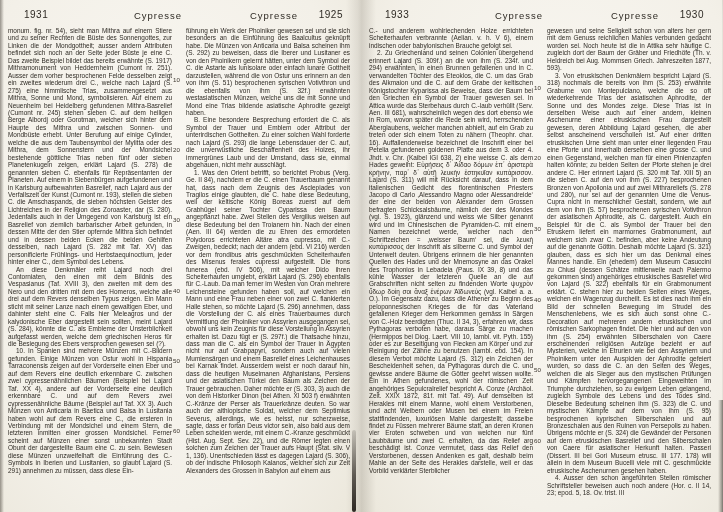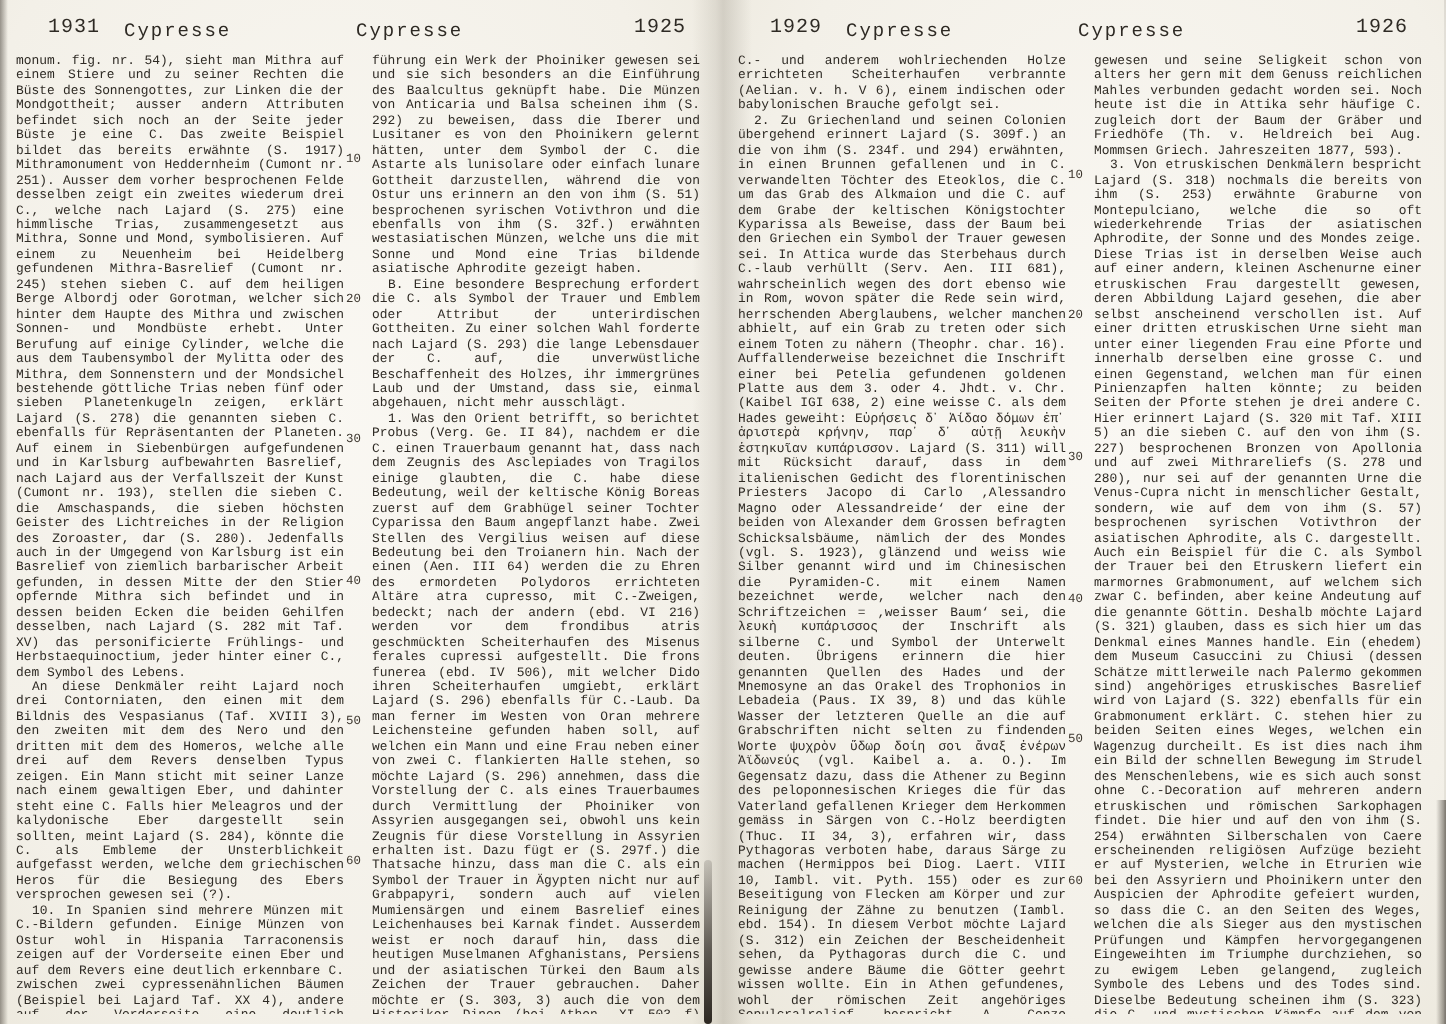--- a/index.html
+++ b/index.html
@@ -1,19 +1,19 @@
 <!DOCTYPE html>
 <html><head>
 <meta charset="utf-8">
 <style>
   html,body { margin:0; padding:0; background:#888; }
   .scan {
     position:relative; width:723px; height:512px; overflow:hidden;
     background:#f3f1ea;
-    font-family:Liberation Mono, monospace;
+    font-family:Liberation Sans, sans-serif;
     color:#2e2a24;
     box-shadow: inset 0 0 28px rgba(70,60,45,0.18);
   }
   .page { position:absolute; top:0; width:361px; height:512px; }
   .page.p-left  { left:0;
     background: radial-gradient(ellipse at 45% 40%, #faf8f3 0%, #f3f0e8 70%, #ebe7db 100%); }
   .page.p-right { left:361px;
     background: radial-gradient(ellipse at 55% 40%, #faf8f3 0%, #f3f0e8 70%, #ebe7db 100%); }
 
   .gutter-shadow { position:absolute; left:346px; top:0; width:30px; height:512px; pointer-events:none;
@@ -22,21 +22,21 @@
     background: linear-gradient(180deg, rgba(25,20,15,0.15) 0%, rgba(25,20,15,0.65) 55%, rgba(25,20,15,0.9) 100%); }
   .edge-left  { position:absolute; left:0; top:0; width:4px; height:512px;
     background: linear-gradient(90deg, rgba(40,34,26,0.45), rgba(40,34,26,0)); }
   .edge-right { position:absolute; right:0; top:400px; width:5px; height:112px;
     background: linear-gradient(270deg, rgba(40,34,26,0.55), rgba(40,34,26,0)); }
 
   .header { position:absolute; top:9px; left:0; width:361px; height:15px; font-size:10px; }
   .header .num { position:absolute; top:0; letter-spacing:0.5px; }
   .header .num-l { left:24px; }
   .header .num-r { right:18px; }
-  .header .ttl { position:absolute; top:0.5px; width:120px; text-align:left; letter-spacing:1px; font-size:9.5px; }
+  .header .ttl { position:absolute; top:0.5px; width:120px; text-align:right; letter-spacing:1px; font-size:9.5px; }
   .header .ttl-1 { left:62px; }
   .header .ttl-2 { left:178px; }
 
   .col { position:absolute; top:27px; height:480px; width:164px; overflow:hidden;
     text-align:justify; font-size:6.45px; line-height:7.45px;
     -webkit-hyphens:auto; hyphens:auto; }
   .col.c1 { left:8px; }
   .col.c2 { left:186px; }
   .col p { margin:0; text-indent:8px; }
   .col p:first-child { text-indent:0; }
@@ -87,24 +87,24 @@
 
     <div class="col c2">
         <p>führung ein Werk der Phoiniker gewesen sei und sie sich besonders an die Einführung des Baalcultus geknüpft habe. Die Münzen von Anticaria und Balsa scheinen ihm (S. 292) zu beweisen, dass die Iberer und Lusitaner es von den Phoinikern gelernt hätten, unter dem Symbol der C. die Astarte als lunisolare oder einfach lunare Gottheit darzustellen, während die von Ostur uns erinnern an den von ihm (S. 51) besprochenen syrischen Votivthron und die ebenfalls von ihm (S. 32f.) erwähnten westasiatischen Münzen, welche uns die mit Sonne und Mond eine Trias bildende asiatische Aphrodite gezeigt haben.</p>
         <p>B. Eine besondere Besprechung erfordert die C. als Symbol der Trauer und Emblem oder Attribut der unterirdischen Gottheiten. Zu einer solchen Wahl forderte nach Lajard (S. 293) die lange Lebensdauer der C. auf, die unverwüstliche Beschaffenheit des Holzes, ihr immergrünes Laub und der Umstand, dass sie, einmal abgehauen, nicht mehr ausschlägt.</p>
         <p>1. Was den Orient betrifft, so berichtet Probus (Verg. Ge. II 84), nachdem er die C. einen Trauerbaum genannt hat, dass nach dem Zeugnis des Asclepiades von Tragilos einige glaubten, die C. habe diese Bedeutung, weil der keltische König Boreas zuerst auf dem Grabhügel seiner Tochter Cyparissa den Baum angepflanzt habe. Zwei Stellen des Vergilius weisen auf diese Bedeutung bei den Troianern hin. Nach der einen (Aen. III 64) werden die zu Ehren des ermordeten Polydoros errichteten Altäre atra cupresso, mit C.-Zweigen, bedeckt; nach der andern (ebd. VI 216) werden vor dem frondibus atris geschmückten Scheiterhaufen des Misenus ferales cupressi aufgestellt. Die frons funerea (ebd. IV 506), mit welcher Dido ihren Scheiterhaufen umgiebt, erklärt Lajard (S. 296) ebenfalls für C.-Laub. Da man ferner im Westen von Oran mehrere Leichensteine gefunden haben soll, auf welchen ein Mann und eine Frau neben einer von zwei C. flankierten Halle stehen, so möchte Lajard (S. 296) annehmen, dass die Vorstellung der C. als eines Trauerbaumes durch Vermittlung der Phoiniker von Assyrien ausgegangen sei, obwohl uns kein Zeugnis für diese Vorstellung in Assyrien erhalten ist. Dazu fügt er (S. 297f.) die Thatsache hinzu, dass man die C. als ein Symbol der Trauer in Ägypten nicht nur auf Grabpapyri, sondern auch auf vielen Mumiensärgen und einem Basrelief eines Leichenhauses bei Karnak findet. Ausserdem weist er noch darauf hin, dass die heutigen Muselmanen Afghanistans, Persiens und der asiatischen Türkei den Baum als Zeichen der Trauer gebrauchen. Daher möchte er (S. 303, 3) auch die von dem Historiker Dinon (bei Athen. XI 503 f) erwähnten C.-Kränze der Perser als Trauerkränze deuten. So war auch der aithiopische Soldat, welcher dem Septimius Severus, allerdings, wie es heisst, nur scherzweise, sagte, dass er fortan Deus victor sein, also bald aus dem Leben scheiden werde, mit einem C.-Kranze geschmückt (Hist. Aug. Sept. Sev. 22), und die Römer legten einen solchen zum Zeichen der Trauer aufs Haupt (Stat. silv. V 1, 136). Unentschieden lässt es dagegen Lajard (S. 306), ob der indische Philosoph Kalanos, welcher sich zur Zeit Alexanders des Grossen in Babylon auf einem aus</p>
       </div>
   </div>
 
   <div class="page p-right">
     <div class="header">
-      <span class="num num-l">1929</span>
+      <span class="num num-l">1933</span>
       <span class="ttl ttl-1">Cypresse</span>
       <span class="ttl ttl-2">Cypresse</span>
-      <span class="num num-r">1926</span>
+      <span class="num num-r">1930</span>
     </div>
 
     <div class="col c1">
         <p>C.- und anderem wohlriechenden Holze errichteten Scheiterhaufen verbrannte (Aelian. v. h. V 6), einem indischen oder babylonischen Brauche gefolgt sei.</p>
         <p>2. Zu Griechenland und seinen Colonien übergehend erinnert Lajard (S. 309f.) an die von ihm (S. 234f. und 294) erwähnten, in einen Brunnen gefallenen und in C. verwandelten Töchter des Eteoklos, die C. um das Grab des Alkmaion und die C. auf dem Grabe der keltischen Königstochter Kyparissa als Beweise, dass der Baum bei den Griechen ein Symbol der Trauer gewesen sei. In Attica wurde das Sterbehaus durch C.-laub verhüllt (Serv. Aen. III 681), wahrscheinlich wegen des dort ebenso wie in Rom, wovon später die Rede sein wird, herrschenden Aberglaubens, welcher manchen abhielt, auf ein Grab zu treten oder sich einem Toten zu nähern (Theophr. char. 16). Auffallenderweise bezeichnet die Inschrift einer bei Petelia gefundenen goldenen Platte aus dem 3. oder 4. Jhdt. v. Chr. (Kaibel IGI 638, 2) eine weisse C. als dem Hades geweiht: Εὑρήσεις δ᾽ Ἀίδαο δόμων ἐπ᾽ ἀριστερὰ κρήνην, παρ᾽ δ᾽ αὐτῇ λευκὴν ἑστηκυῖαν κυπάρισσον. Lajard (S. 311) will mit Rücksicht darauf, dass in dem italienischen Gedicht des florentinischen Priesters Jacopo di Carlo ‚Alessandro Magno oder Alessandreide‘ der eine der beiden von Alexander dem Grossen befragten Schicksalsbäume, nämlich der des Mondes (vgl. S. 1923), glänzend und weiss wie Silber genannt wird und im Chinesischen die Pyramiden-C. mit einem Namen bezeichnet werde, welcher nach den Schriftzeichen = ‚weisser Baum‘ sei, die λευκὴ κυπάρισσος der Inschrift als silberne C. und Symbol der Unterwelt deuten. Übrigens erinnern die hier genannten Quellen des Hades und der Mnemosyne an das Orakel des Trophonios in Lebadeia (Paus. IX 39, 8) und das kühle Wasser der letzteren Quelle an die auf Grabschriften nicht selten zu findenden Worte ψυχρὸν ὕδωρ δοίη σοι ἄναξ ἐνέρων Ἀϊδωνεύς (vgl. Kaibel a. a. O.). Im Gegensatz dazu, dass die Athener zu Beginn des peloponnesischen Krieges die für das Vaterland gefallenen Krieger dem Herkommen gemäss in Särgen von C.-Holz beerdigten (Thuc. II 34, 3), erfahren wir, dass Pythagoras verboten habe, daraus Särge zu machen (Hermippos bei Diog. Laert. VIII 10, Iambl. vit. Pyth. 155) oder es zur Beseitigung von Flecken am Körper und zur Reinigung der Zähne zu benutzen (Iambl. ebd. 154). In diesem Verbot möchte Lajard (S. 312) ein Zeichen der Bescheidenheit sehen, da Pythagoras durch die C. und gewisse andere Bäume die Götter geehrt wissen wollte. Ein in Athen gefundenes, wohl der römischen Zeit angehöriges Sepulcralrelief bespricht A. Conze (Archäol. Zeit. XXIX 1872, 81f. mit Taf. 49). Auf demselben ist Herakles mit einem Manne, wohl einem Verstorbenen, und acht Weibern oder Musen bei einem im Freien stattfindenden, luxuriösen Mahle dargestellt; dasselbe findet zu Füssen mehrerer Bäume statt, an deren Kronen vier Eroten schweben und von welchen nur fünf Laubbäume und zwei C. erhalten, da das Relief arg beschädigt ist. Conze vermutet, dass das Relief den Verstorbenen, dessen Andenken es galt, deshalb beim Mahle an der Seite des Herakles darstelle, weil er das Vorbild verklärter Sterblicher</p>
       </div>
 
     <div class="gutter">
         <span>10</span>
         <span>20</span>

